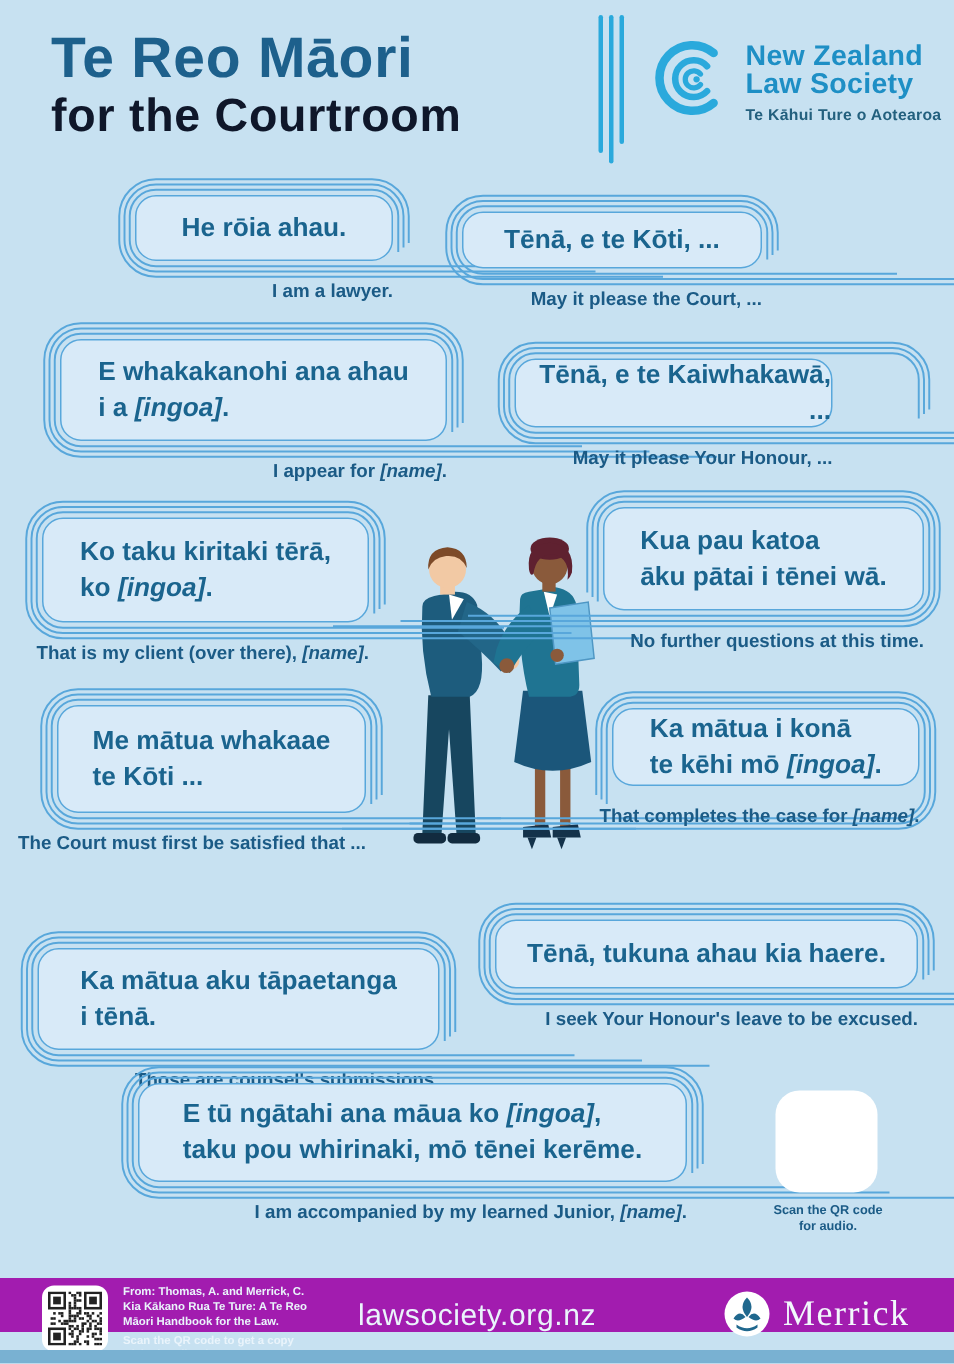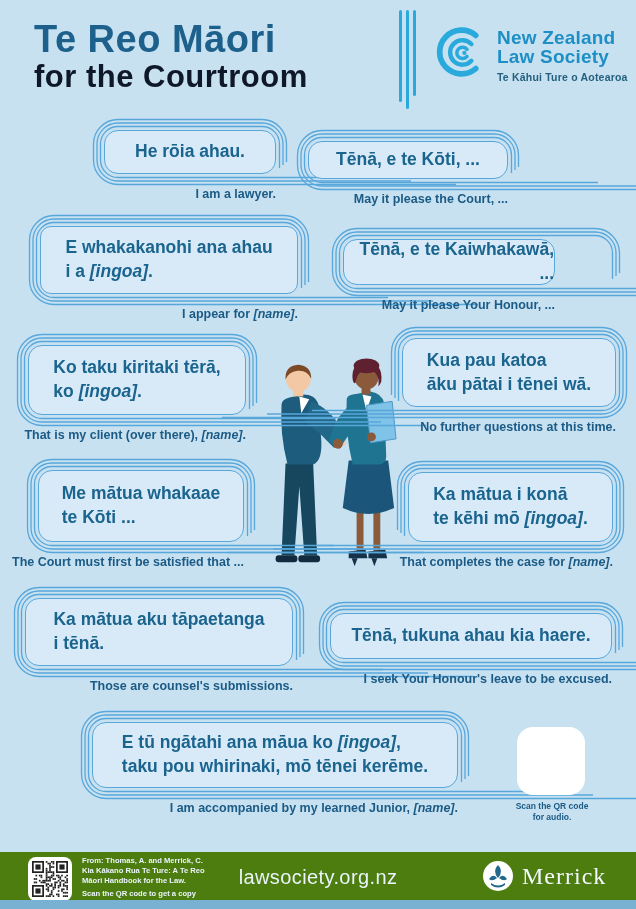--- a/index.html
+++ b/index.html
@@ -24,42 +24,42 @@
   
   .bubble{position:absolute;}
   .box{position:relative;background:#d8eaf8;border:1.4px solid #58a7db;border-radius:14px;
        display:flex;align-items:center;justify-content:center;box-sizing:border-box;}
   .echo{position:absolute;left:-1px;top:-1px;overflow:visible;pointer-events:none;transform-origin:50% 50%;}
   .mirror .echo{transform:scaleX(-1);}
   .maori{margin:0;font-size:17.5px;font-weight:bold;color:#1a648e;white-space:pre-line;line-height:1.35;position:relative;}
   .maori em,.caption em{font-style:italic;}
   .caption{position:absolute;right:0;top:100%;margin:0;margin-top:13px;font-size:12.5px;font-weight:bold;
            color:#1b5b86;white-space:nowrap;}
-  .b1 .box{width:172px;height:44px;}   .b1{left:104px;top:130px;}
+  .b1 .box{width:172px;height:44px;}   .b1{left:90px;top:130px;}
   .b2 .box{width:200px;height:38px;}   .b2{left:308px;top:141px;}
-  .b3 .box{width:258px;height:68px;border-radius:11px;}   .b3{left:40px;top:226px;}
+  .b3 .box{width:258px;height:68px;}   .b3{left:40px;top:226px;}
   .b4 .box{width:212px;height:46px;text-align:right;}   .b4{left:343px;top:239px;}
   .b5 .box{width:218px;height:70px;}   .b5{left:28px;top:345px;}
   .b6 .box{width:214px;height:69px;}   .b6{left:402px;top:338px;}
   .b7 .box{width:206px;height:72px;}   .b7{left:38px;top:470px;}
-  .b8 .box{width:205px;height:70px;}   .b8{left:408px;top:472px;}
-  .b9 .box{width:268px;height:68px;}   .b9{left:25px;top:598px;border-radius:18px;}
+  .b8 .box{width:205px;height:52px;}   .b8{left:408px;top:472px;}
+  .b9 .box{width:268px;height:68px;}   .b9{left:25px;top:632px;border-radius:18px;}
   .b10 .box{width:282px;height:46px;}  .b10{left:330px;top:613px;}
   .b11 .box{width:366px;height:66px;}  .b11{left:92px;top:722px;}
 
   
   .illustration{position:absolute;left:242px;top:350px;width:168px;height:232px;}
 
   
   .audioqr{position:absolute;left:517px;top:727px;width:68px;height:68px;background:#ffffff;border-radius:16px;}
   .audiocap{position:absolute;left:487px;top:801px;width:130px;text-align:center;margin:0;
             font-size:8.5px;font-weight:bold;color:#1b5b86;white-space:pre-line;line-height:1.3;}
 
   
-  .footer{position:absolute;left:0;top:852px;width:636px;height:48px;background:#4d7c0f;}
+  .footer{position:absolute;left:0;top:852px;width:636px;height:36px;background:#a21caf;}
   .footer-strip{position:absolute;left:0;top:900px;width:636px;height:9px;background:#79b1d2;}
   .fqr{position:absolute;left:28px;top:5px;width:44px;height:44px;background:#fff;border-radius:8px;padding:4px;box-sizing:border-box;}
   .fqr svg{width:100%;height:100%;}
   .fsource{position:absolute;left:82px;top:4px;width:170px;color:#eaf4fb;font-size:7.6px;font-weight:bold;line-height:1.3;}
   .fsource p{margin:0;white-space:pre-line;}
   .fsource .ftitle{}
   .fsource .fscan{margin-top:3px;}
   .fsite{position:absolute;left:0;top:14px;width:636px;text-align:center;margin:0;
          font-size:20px;color:#eaf4fb;letter-spacing:.4px;font-weight:500;}
   .fpartner{position:absolute;left:482px;top:8px;display:flex;align-items:center;}

